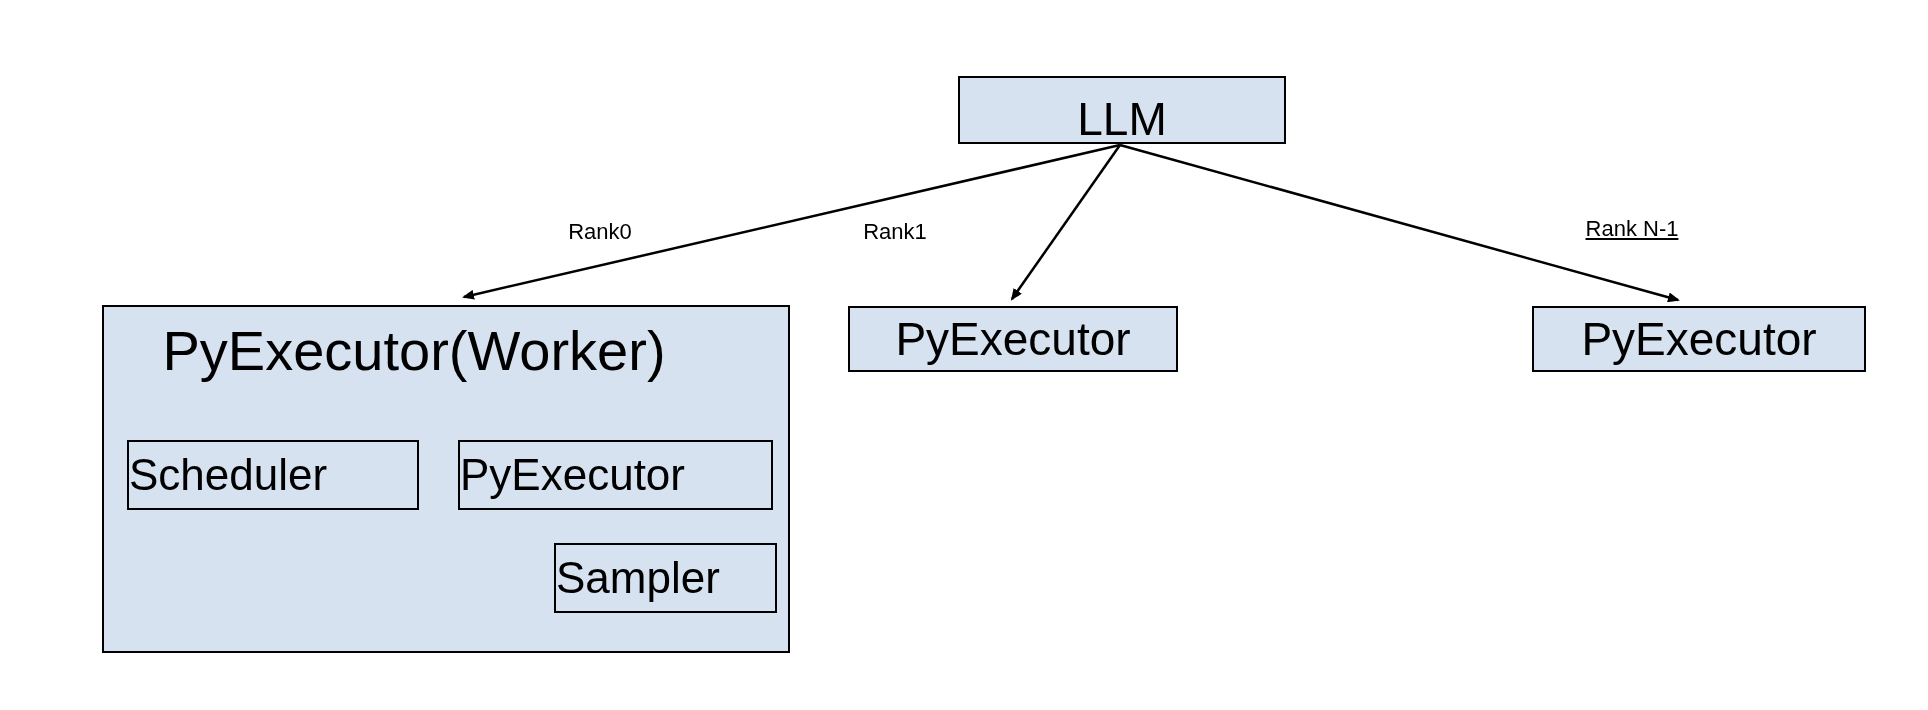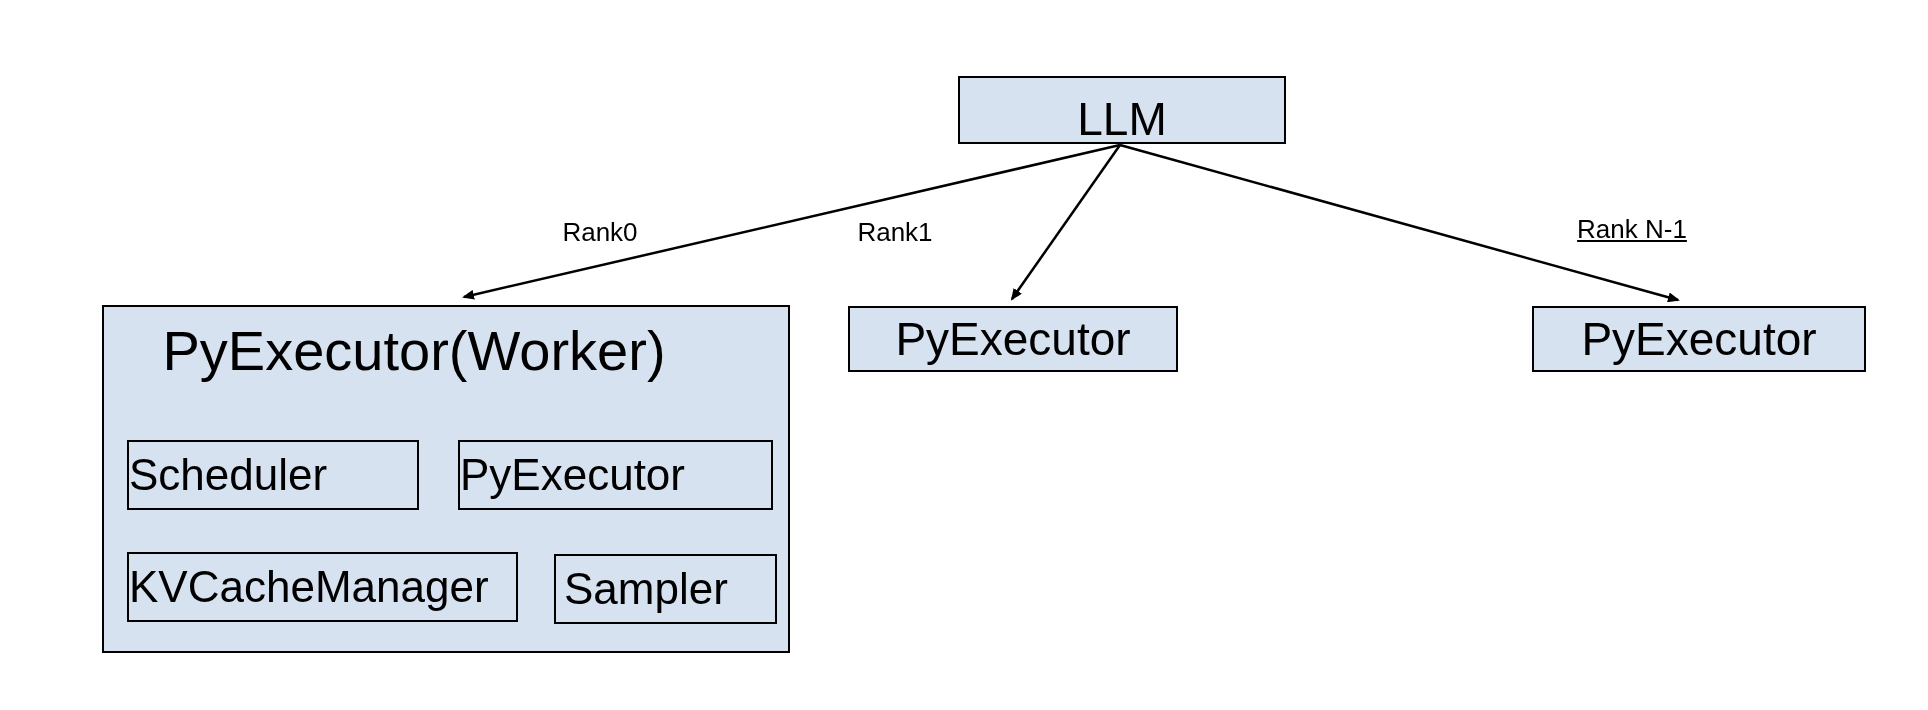--- a/index.html
+++ b/index.html
@@ -54,26 +54,26 @@
     border: 2px solid var(--box-border);
     display: flex;
     align-items: center;
     font-size: 44px;
     line-height: 1;
     white-space: nowrap;
   }
   .subnode--scheduler   { left: 23px;  top: 133px; width: 292px; height: 70px; }
   .subnode--modelengine { left: 354px; top: 133px; width: 315px; height: 70px; }
   .subnode--kvcache     { left: 23px;  top: 245px; width: 391px; height: 70px; }
-  .subnode--sampler     { left: 450px; top: 247px; width: 223px; height: 70px; padding-left: 8px; }
+  .subnode--sampler     { left: 450px; top: 236px; width: 223px; height: 70px; }
 
   .edge-label {
     position: absolute;
     transform: translate(-50%, -50%);
-    font-size: 26px;
+    font-size: 22px;
     line-height: 1;
     white-space: nowrap;
   }
   .edge-label--rank0 { left: 600px;  top: 232px; }
   .edge-label--rank1 { left: 895px;  top: 232px; }
   .edge-label--rankn { left: 1632px; top: 229px; text-decoration: underline; }
 </style>
 </head>
 <body>
 
@@ -100,23 +100,20 @@
 
   <div class="node node--worker">
     <span class="worker-title">PyExecutor(Worker)</span>
 
     <div class="subnode subnode--scheduler">
       <span>Scheduler</span>
     </div>
     <div class="subnode subnode--modelengine">
       <span>PyExecutor</span>
     </div>
-    <div class="subnode subnode--kvcache">
-      <span>KVCacheManager</span>
-    </div>
     <div class="subnode subnode--sampler">
       <span>Sampler</span>
     </div>
   </div>
 
   <div class="node node--rank1">
     <span>PyExecutor</span>
   </div>
 
   <div class="node node--rankn">

